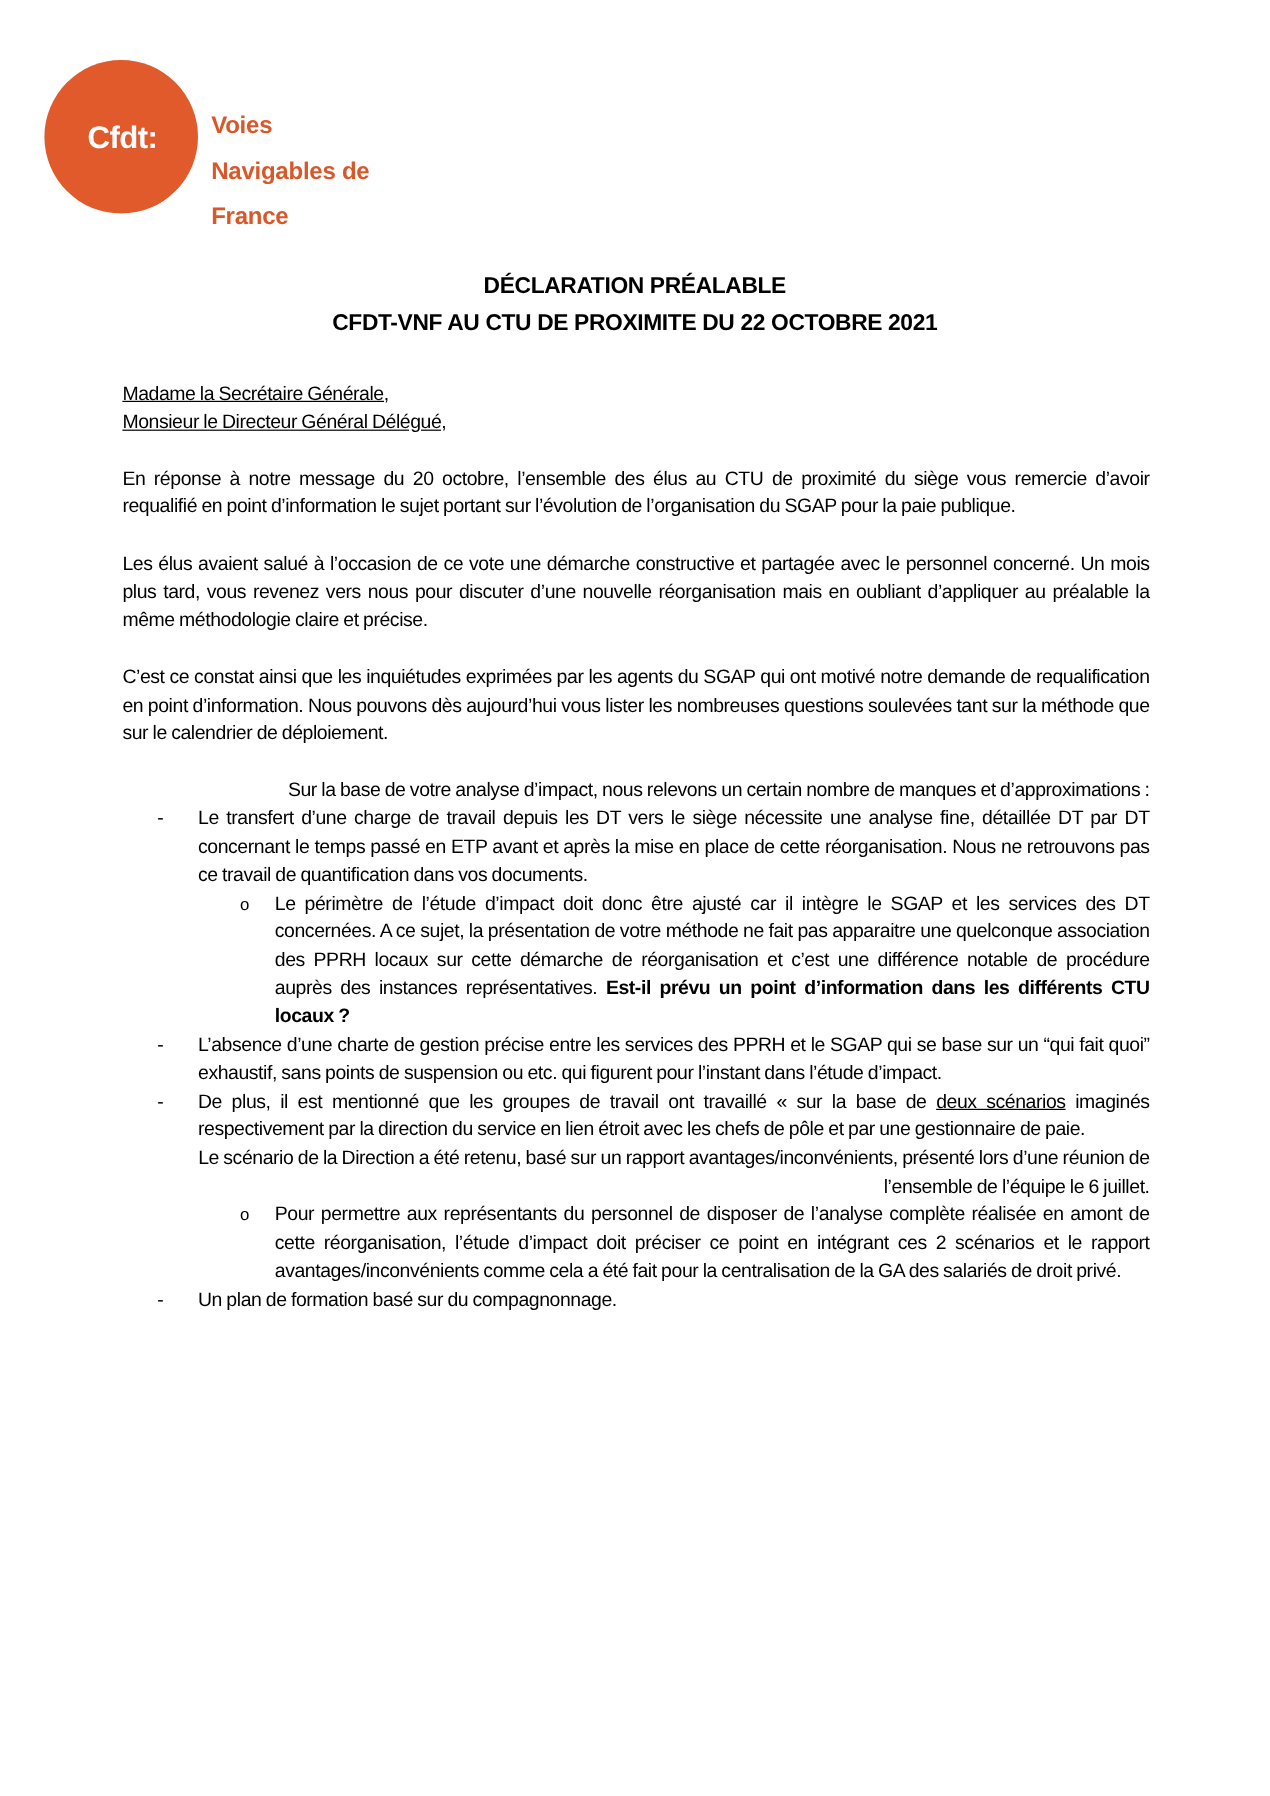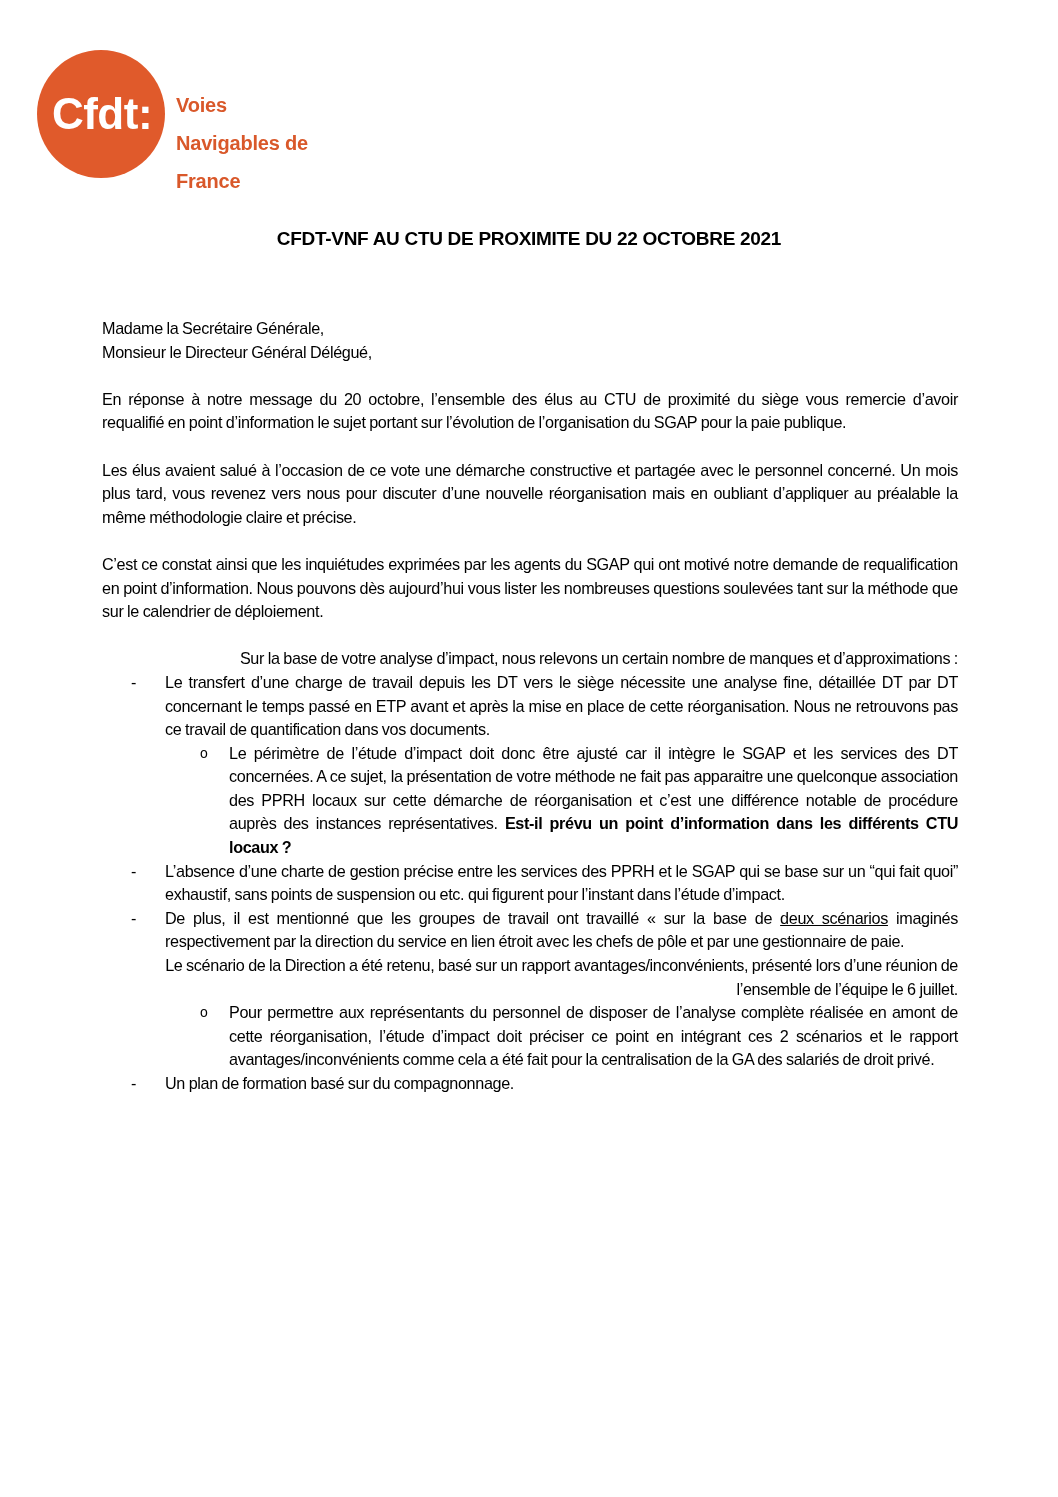--- a/index.html
+++ b/index.html
@@ -40,21 +40,21 @@
       border-radius: 50%;
       background: #e05a2b;
       display: flex;
       align-items: center;
       justify-content: center;
     }
     .logo-circle-text {
       color: #ffffff;
       font-family: "Liberation Sans", sans-serif;
       font-weight: bold;
-      font-size: 44px;
+      font-size: 26px;
       letter-spacing: -0.5px;
       margin-left: 2px;
     }
     .logo-wordmark {
       position: absolute;
       left: 139px;
       top: 28px;
       color: #d9582a;
       font-family: "Liberation Sans", sans-serif;
       font-weight: bold;
@@ -89,21 +89,21 @@
       line-height: 23.6px;
       letter-spacing: -0.35px;
       word-spacing: -0.5px;
     }
     .para {
       margin: 0 0 23.6px 0;
       text-align: justify;
     }
     .para.left { text-align: right; }
     .salutation { margin: 0 0 23.6px 0; }
-    .salutation div { white-space: nowrap; }
+    .salutation div { white-space: nowrap; text-decoration: underline; }
 
     .intro-line { margin: 0; }
 
     .list {
       list-style: none;
       margin: 0;
       padding: 0;
     }
     .list-item {
       position: relative;
@@ -145,20 +145,21 @@
       <span class="logo-circle-text">Cfdt:</span>
     </div>
     <div class="logo-wordmark">
       <div>Voies</div>
       <div>Navigables de</div>
       <div>France</div>
     </div>
   </div>
 
   <div class="title-block">
+    <div>DÉCLARATION PRÉALABLE</div>
     <div>CFDT-VNF AU CTU DE PROXIMITE DU 22 OCTOBRE 2021</div>
   </div>
 
   <div class="body">
 
     <div class="salutation">
       <div>Madame la Secrétaire Générale,</div>
       <div>Monsieur le Directeur Général Délégué,</div>
     </div>
 

